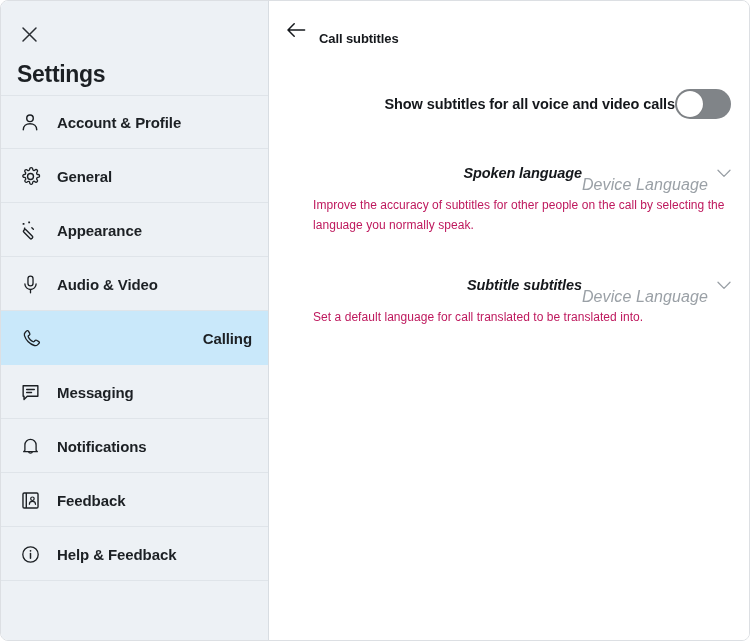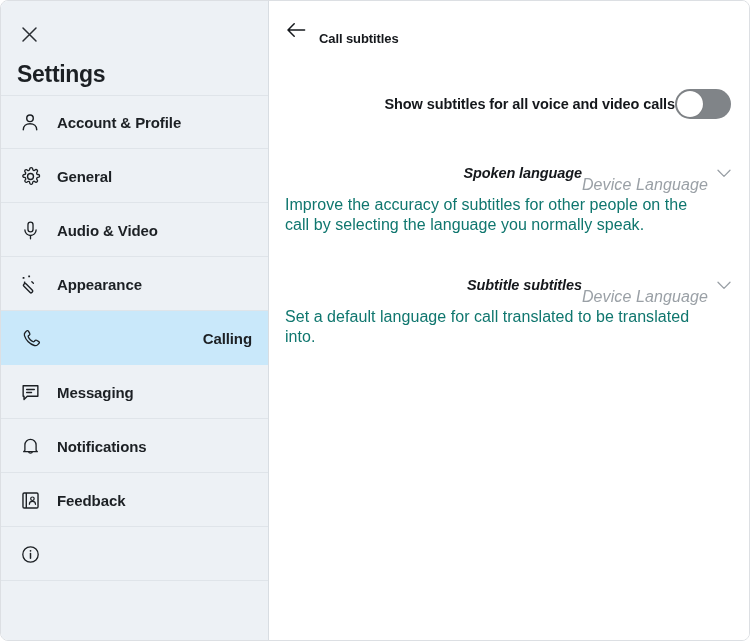--- a/index.html
+++ b/index.html
@@ -203,26 +203,27 @@
   .chevron {
     width: 14px;
     height: 14px;
     display: flex;
     align-items: center;
     justify-content: center;
     color: #9aa0a6;
   }
 
   .desc {
-    font-size: 16px;
+    font-size: 12px;
     line-height: 20px;
-    color: #0f766e;
+    color: #be185d;
     padding: 2px 2px 0 2px;
     max-width: 418px;
     letter-spacing: 0.05px;
+    margin-left: 28px;
   }
 
   .spacer-lg { height: 22px; }
   .spacer-md { height: 18px; }
 </style>
 </head>
 <body>
 
 <div class="window">
 
@@ -258,41 +259,41 @@
             <path d="M12 8.6a3.4 3.4 0 1 0 0 6.8 3.4 3.4 0 0 0 0-6.8z" stroke="#1c2024" stroke-width="1.6"></path>
             <path d="M19.1 13.9a1.4 1.4 0 0 0 .3 1.6l.1.1a1.7 1.7 0 1 1-2.4 2.4l-.1-.1a1.4 1.4 0 0 0-1.6-.3 1.4 1.4 0 0 0-.9 1.3v.3a1.7 1.7 0 1 1-3.4 0v-.2a1.4 1.4 0 0 0-.9-1.3 1.4 1.4 0 0 0-1.6.3l-.1.1a1.7 1.7 0 1 1-2.4-2.4l.1-.1a1.4 1.4 0 0 0 .3-1.6 1.4 1.4 0 0 0-1.3-.9h-.3a1.7 1.7 0 1 1 0-3.4h.2a1.4 1.4 0 0 0 1.3-.9 1.4 1.4 0 0 0-.3-1.6l-.1-.1a1.7 1.7 0 1 1 2.4-2.4l.1.1a1.4 1.4 0 0 0 1.6.3h.1a1.4 1.4 0 0 0 .9-1.3v-.3a1.7 1.7 0 1 1 3.4 0v.2a1.4 1.4 0 0 0 .9 1.3 1.4 1.4 0 0 0 1.6-.3l.1-.1a1.7 1.7 0 1 1 2.4 2.4l-.1.1a1.4 1.4 0 0 0-.3 1.6v.1a1.4 1.4 0 0 0 1.3.9h.3a1.7 1.7 0 1 1 0 3.4h-.2a1.4 1.4 0 0 0-1.3.9z" stroke="#1c2024" stroke-width="1.5" stroke-linejoin="round"></path>
           </svg>
         </span>
         <span class="nav-label">General</span>
       </div>
 
       <div class="nav-item">
         <span class="nav-icon">
           <svg width="21" height="21" viewBox="0 0 24 24" fill="none" aria-hidden="true">
-            <rect x="9.1" y="2.4" width="5.8" height="11.2" rx="2.9" stroke="#1c2024" stroke-width="1.5"></rect>
-            <path d="M5.6 11.4c0 3.5 2.9 6.3 6.4 6.3s6.4-2.8 6.4-6.3" stroke="#1c2024" stroke-width="1.5" stroke-linecap="round"></path>
-            <path d="M12 17.8v3.6" stroke="#1c2024" stroke-width="1.5" stroke-linecap="round"></path>
-          </svg>
-        </span>
-        <span class="nav-label">Audio &amp; Video</span>
-      </div>
-
-      <div class="nav-item">
-        <span class="nav-icon">
-          <svg width="21" height="21" viewBox="0 0 24 24" fill="none" aria-hidden="true">
             <rect x="7.2" y="9.8" width="3.6" height="13" rx="1.3" transform="rotate(-45 9 16)" stroke="#1c2024" stroke-width="1.6"></rect>
             <path d="M13.5 8.8 L15.3 10.6" stroke="#1c2024" stroke-width="1.5" stroke-linecap="round"></path>
             <rect x="3" y="3.4" width="2.1" height="2.1" rx="0.4" fill="#1c2024"></rect>
             <rect x="9.4" y="1.6" width="2.1" height="2.1" rx="0.4" fill="#1c2024"></rect>
             <rect x="4.4" y="8.6" width="1.8" height="1.8" rx="0.4" fill="#1c2024"></rect>
           </svg>
         </span>
         <span class="nav-label">Appearance</span>
       </div>
 
+      <div class="nav-item">
+        <span class="nav-icon">
+          <svg width="21" height="21" viewBox="0 0 24 24" fill="none" aria-hidden="true">
+            <rect x="9.1" y="2.4" width="5.8" height="11.2" rx="2.9" stroke="#1c2024" stroke-width="1.5"></rect>
+            <path d="M5.6 11.4c0 3.5 2.9 6.3 6.4 6.3s6.4-2.8 6.4-6.3" stroke="#1c2024" stroke-width="1.5" stroke-linecap="round"></path>
+            <path d="M12 17.8v3.6" stroke="#1c2024" stroke-width="1.5" stroke-linecap="round"></path>
+          </svg>
+        </span>
+        <span class="nav-label">Audio &amp; Video</span>
+      </div>
+
       <div class="nav-item active">
         <span class="nav-icon">
           <svg width="21" height="21" viewBox="0 0 24 24" fill="none" aria-hidden="true">
             <path d="M7.6 3.3c.6-.6 1.6-.5 2 .3l1.5 2.6c.3.6.2 1.3-.3 1.7l-1.2 1c-.3.3-.4.7-.2 1.1.5 1.2 1.3 2.4 2.3 3.4s2.2 1.8 3.4 2.3c.4.2.8 0 1.1-.2l1-1.2c.4-.5 1.1-.6 1.7-.3l2.6 1.5c.8.4.9 1.4.3 2l-1.5 1.5c-1 1-2.5 1.4-3.9 1-2.6-.8-5-2.3-7-4.3s-3.5-4.4-4.3-7c-.4-1.4 0-2.9 1-3.9z" stroke="#1c2024" stroke-width="1.5" stroke-linejoin="round"></path>
           </svg>
         </span>
         <span class="nav-label">Calling</span>
       </div>
 
       <div class="nav-item">
@@ -328,20 +329,21 @@
       </div>
 
       <div class="nav-item">
         <span class="nav-icon">
           <svg width="21" height="21" viewBox="0 0 24 24" fill="none" aria-hidden="true">
             <circle cx="12" cy="12" r="8.8" stroke="#1c2024" stroke-width="1.5"></circle>
             <path d="M12 10.8v5.6" stroke="#1c2024" stroke-width="1.7" stroke-linecap="round"></path>
             <circle cx="12" cy="7.8" r="1" fill="#1c2024"></circle>
           </svg>
         </span>
+        <span class="nav-label">Help &amp; Feedback</span>
       </div>
 
     </nav>
   </aside>
 
   <main class="main">
 
     <div class="main-header">
       <div class="back-btn">
         <svg width="19" height="16" viewBox="0 0 19 16" fill="none" aria-hidden="true">

